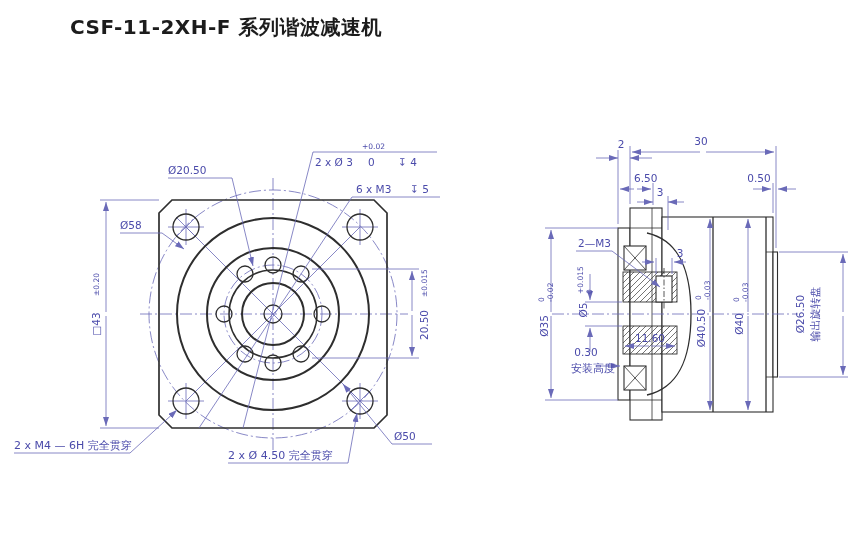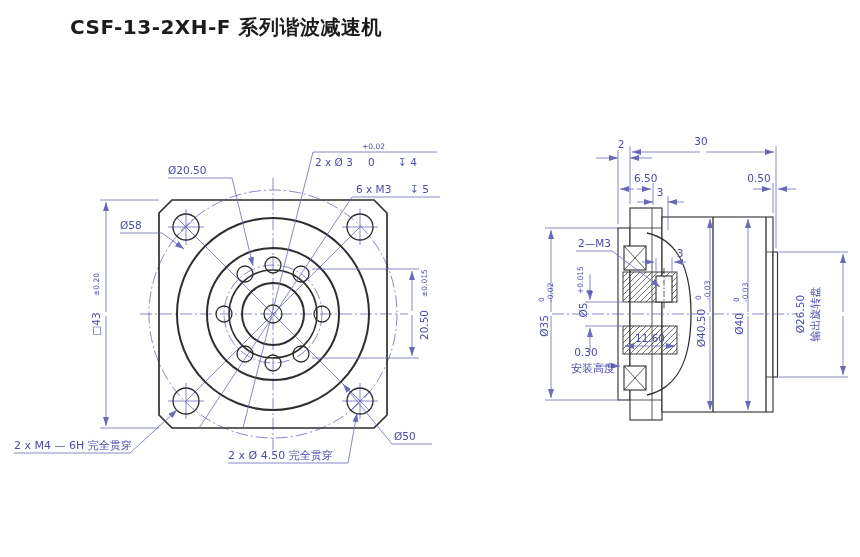--- a/index.html
+++ b/index.html
@@ -17,21 +17,21 @@
   .geo1{stroke:#2e2e2e;stroke-width:1.3;fill:none;}
   .thin{stroke:#2e2e2e;stroke-width:0.8;fill:none;}
   .blu{stroke:#6a6ab8;stroke-width:0.8;fill:none;}
   .dd{stroke-dasharray:12 3 2 3;}
   .wh{fill:#ffffff;stroke:#2e2e2e;stroke-width:1.1;}
 </style>
 </head>
 <body>
 
 <div class="canvas">
-  <div class="title">CSF-13-2XH-F 系列谐波减速机</div>
+  <div class="title">CSF-11-2XH-F 系列谐波减速机</div>
 
   <svg width="860" height="557" viewBox="0 0 860 557">
     <defs>
       <marker id="ar" markerWidth="10" markerHeight="8" refX="9" refY="3" orient="auto" markerUnits="userSpaceOnUse">
         <path d="M0,0 L9,3 L0,6 Z" fill="#6a6ab8"></path>
       </marker>
       <pattern id="hatch" patternUnits="userSpaceOnUse" width="6" height="6">
         <path d="M0,6 L6,0" stroke="#3a3a3a" stroke-width="0.7"></path>
       </pattern>
     </defs>

